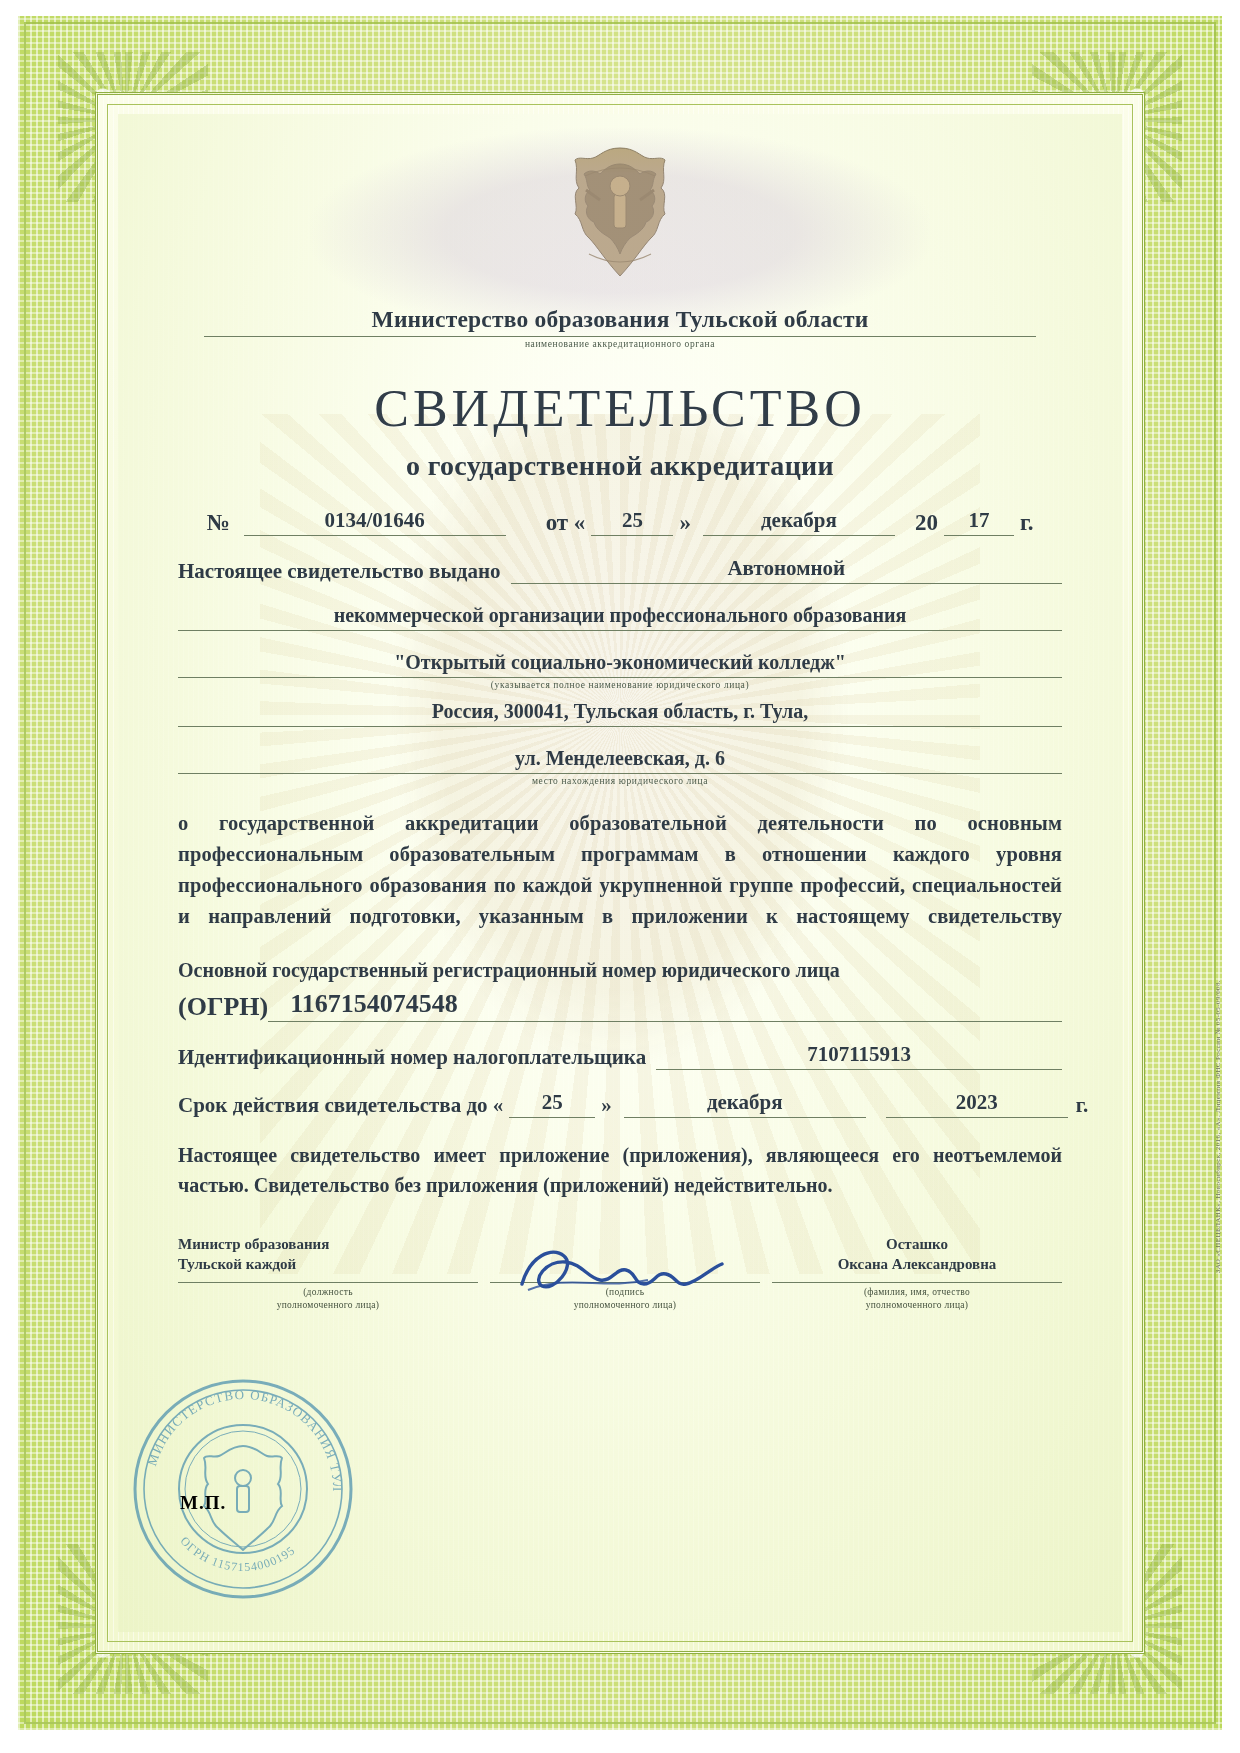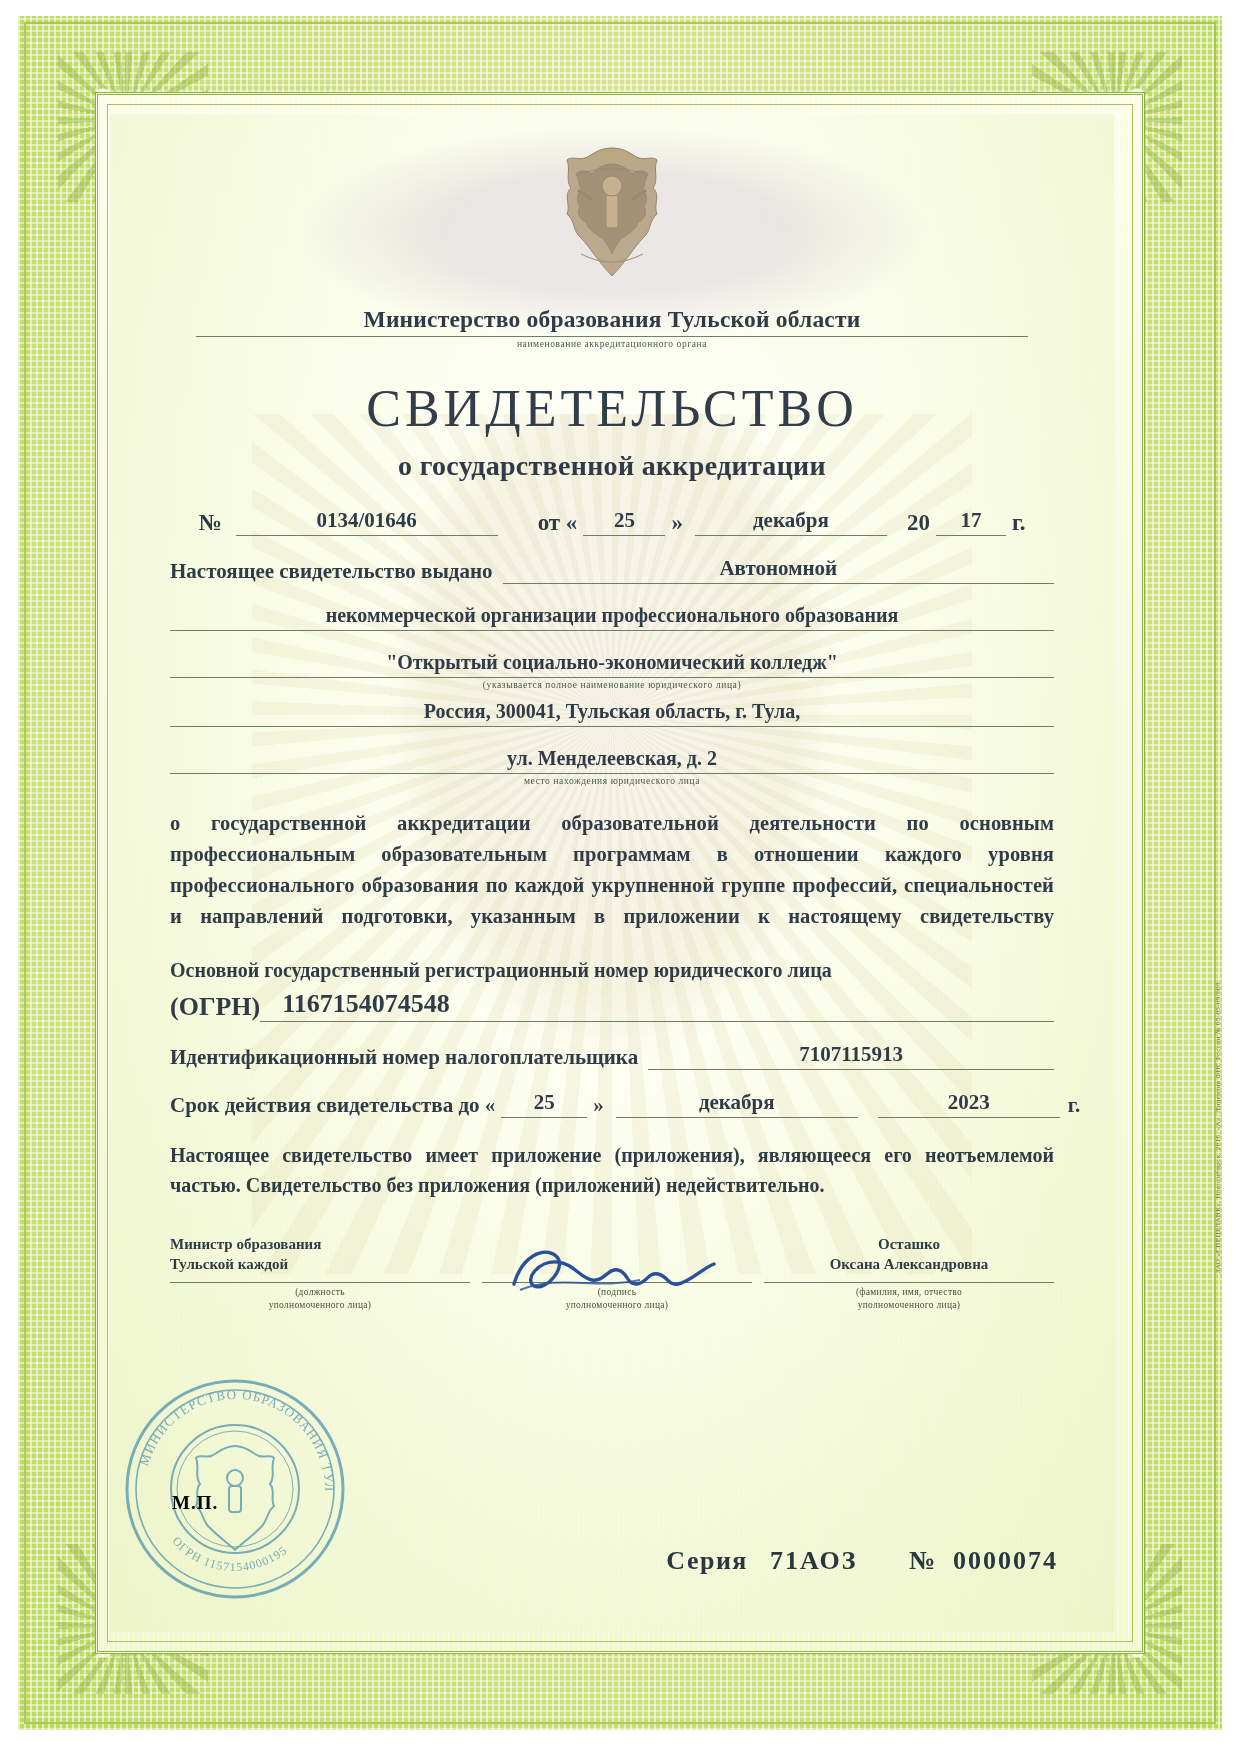--- a/index.html
+++ b/index.html
@@ -71,21 +71,21 @@
   .border-inner::after {
     content: "";
     position: absolute;
     left: 9px; top: 9px; right: 9px; bottom: 9px;
     border: 1px solid #a9c25c;
   }
 
   
   .paper {
     position: absolute;
-    left: 110px; top: 114px;
+    left: 118px; top: 114px;
     width: 1004px; height: 1518px;
     background:
       radial-gradient(ellipse at 50% 38%, rgba(255,255,255,.95) 0%, rgba(253,255,243,.85) 30%, rgba(245,250,222,.7) 62%, rgba(234,243,196,.75) 100%);
     overflow: hidden;
   }
   
   .watermark {
     position: absolute;
     left: 50%; top: 300px;
     width: 720px; height: 860px;
@@ -354,21 +354,21 @@
       <div class="row">
         <span class="lbl">Настоящее свидетельство выдано</span>
         <span class="fill" style="margin-left:10px;">Автономной</span>
       </div>
 
       <div class="centered-fill">некоммерческой организации профессионального образования</div>
       <div class="centered-fill">"Открытый социально-экономический колледж"</div>
       <div class="caption">(указывается полное наименование юридического лица)</div>
 
       <div class="centered-fill" style="margin-top:10px;">Россия, 300041, Тульская область, г. Тула,</div>
-      <div class="centered-fill">ул. Менделеевская, д. 2</div>
+      <div class="centered-fill">ул. Менделеевская, д. 6</div>
       <div class="caption">место нахождения юридического лица</div>
 
       <div class="body-text">о государственной аккредитации образовательной деятельности по основным профессиональным образовательным программам в отношении каждого уровня профессионального образования по каждой укрупненной группе профессий, специальностей и направлений подготовки, указанным в приложении к настоящему свидетельству</div>
 
       <div class="para">Основной государственный регистрационный номер юридического лица</div>
       <div class="ogrn-row">
         <span class="lbl">(ОГРН)</span>
         <span class="fill" style="text-align:left; padding-left:22px;">1167154074548</span>
       </div>
 
@@ -448,26 +448,16 @@
                    c9 -8 17 -14 25 -22 c8 -6 6 -16 14 -22 c-4 -6 2 -16 -4 -22
                    c6 -8 0 -16 4 -26 c-3 -4 -9 0 -15 -2 c-6 -2 -12 -10 -24 -10 z"></path>
           <circle cx="115" cy="104" r="8"></circle>
           <rect x="109" y="112" width="12" height="26" rx="3"></rect>
         </g>
       </svg>
     </div>
 
     <div class="mp">М.П.</div>
 
-    <div class="serial">
-      <span>
-        <span>Серия</span>
-        <span class="num" style="margin-left:14px;">71АОЗ</span>
-      </span>
-      <span>
-        <span>№</span>
-        <span class="num" style="margin-left:8px;">0000074</span>
-      </span>
-    </div>
   </div>
 
   <div class="side-text">ЗАО «СПЕЦБЛАНК», Новосибирск, 2016, «А». Лицензия ФНС России № 05-05-09/008.</div>
 </div>
 
 </body></html>

